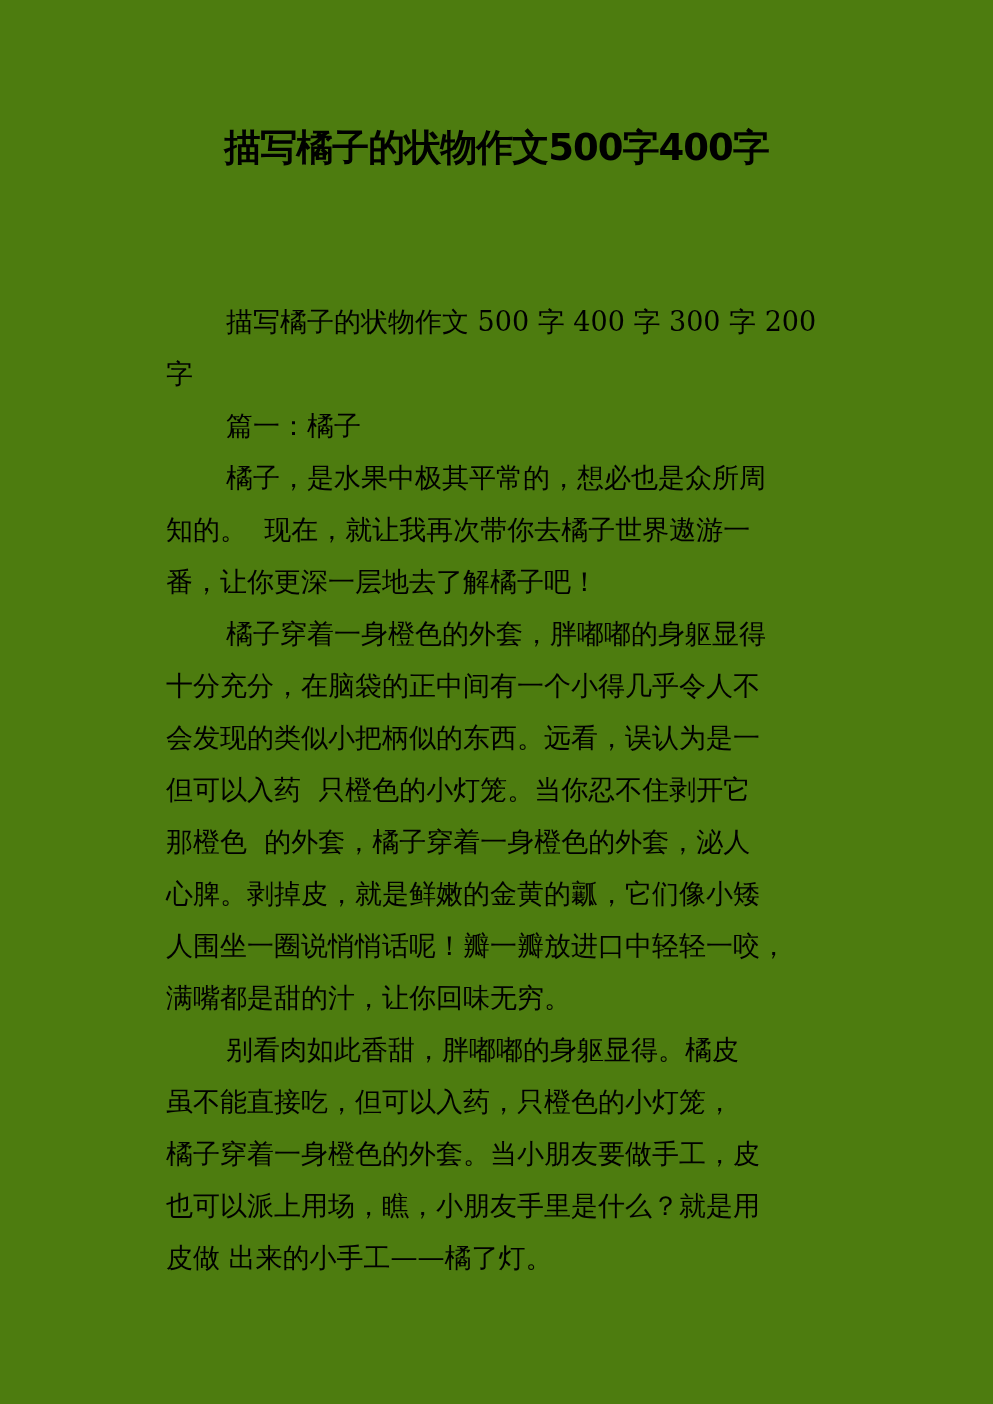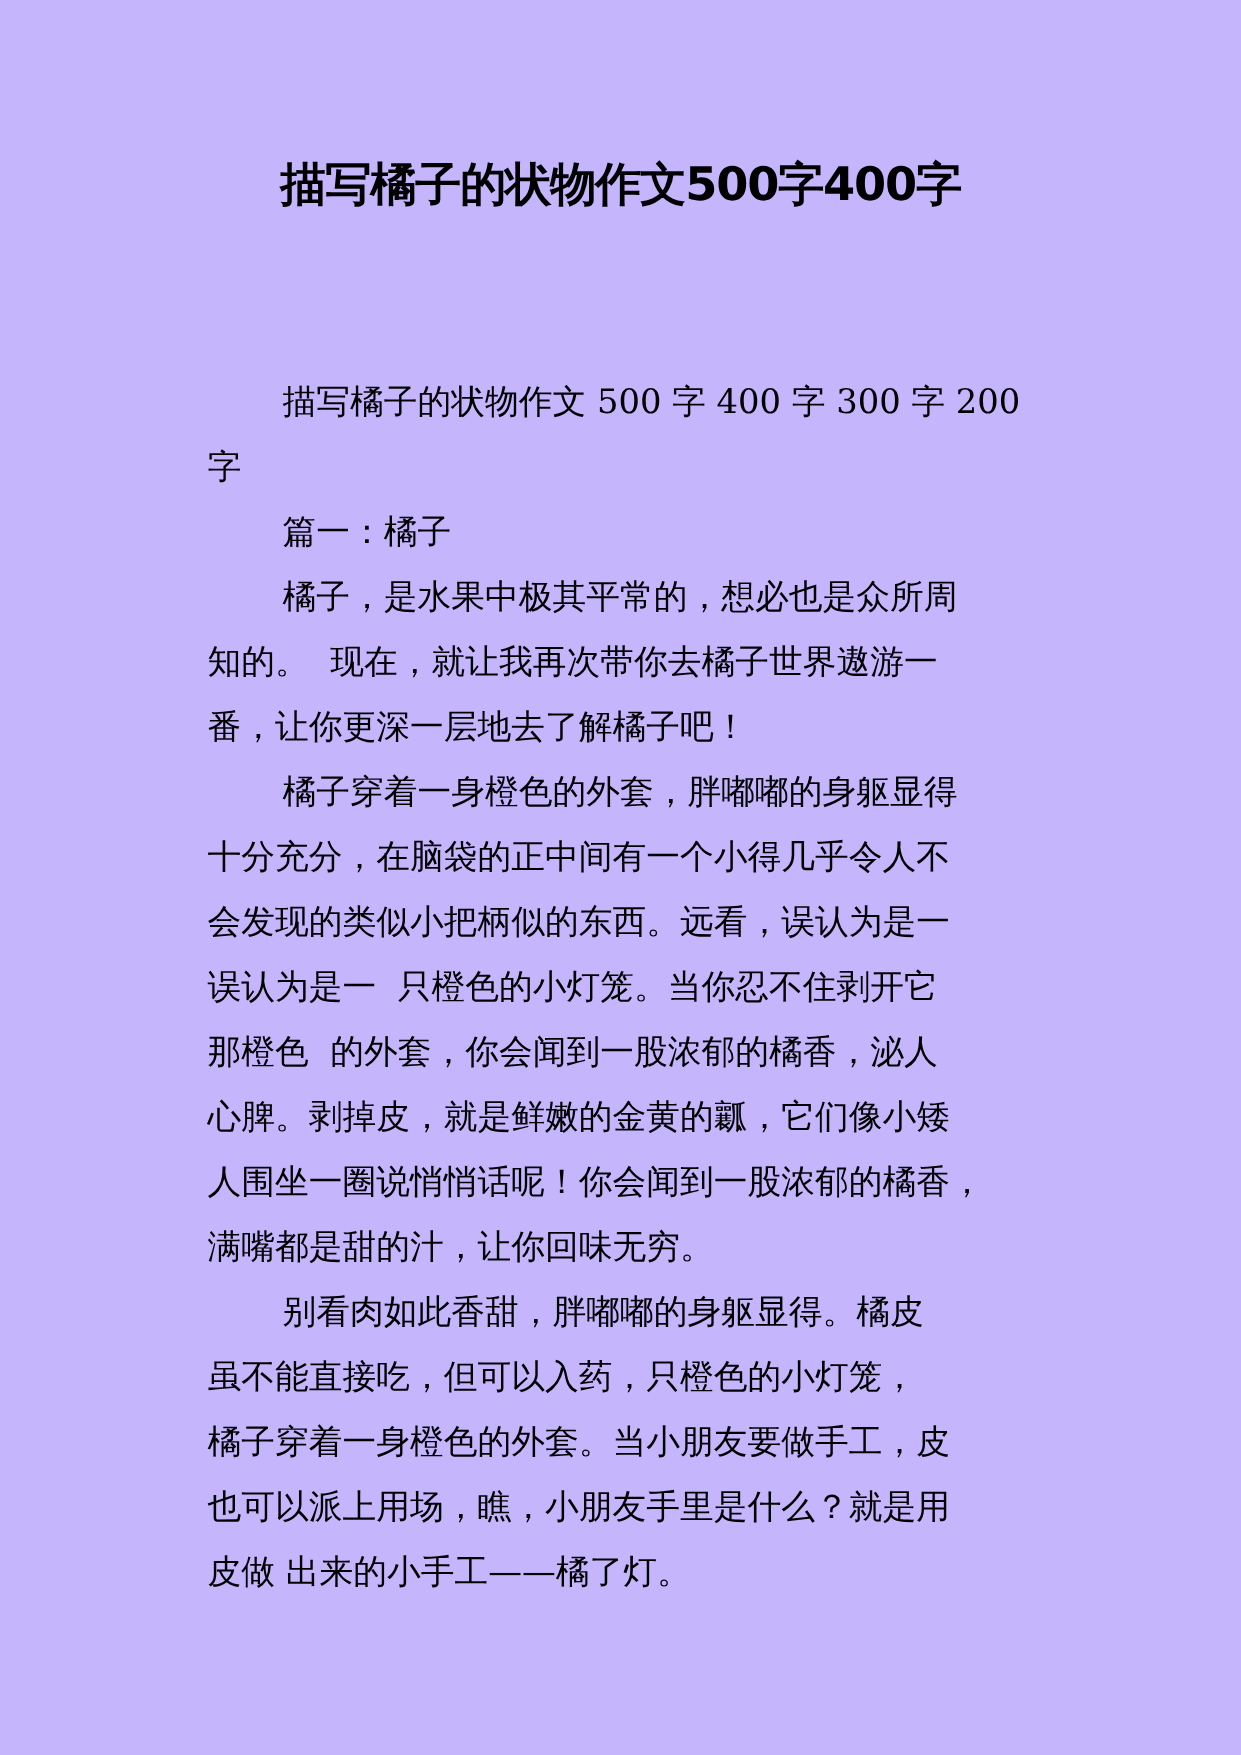--- a/index.html
+++ b/index.html
@@ -13,21 +13,21 @@
       position: relative;
       overflow: hidden;
       color: #000000;
     }
     .page {
       position: absolute;
       left: 0;
       top: 0;
       width: 993px;
       height: 1404px;
-      background: #c4b5fd;
+      background: #4d7c0f;
     }
     .title {
       position: absolute;
       left: 0;
       width: 993px;
       text-align: center;
       font-family: "DejaVu Sans", "Liberation Sans", sans-serif;
       font-weight: bold;
       font-size: 37px;
       letter-spacing: -1px;
@@ -58,24 +58,24 @@
   <div>
     <div class="line indent" style="top:302px">描写橘子的状物作文 500 字 400 字 300 字 200</div>
     <div class="line" style="top:354px">字</div>
     <div class="line indent" style="top:406px">篇一：橘子</div>
     <div class="line indent" style="top:458px">橘子，是水果中极其平常的，想必也是众所周</div>
     <div class="line" style="top:510px">知的。  现在，就让我再次带你去橘子世界遨游一</div>
     <div class="line" style="top:562px">番，让你更深一层地去了解橘子吧！</div>
     <div class="line indent" style="top:614px">橘子穿着一身橙色的外套，胖嘟嘟的身躯显得</div>
     <div class="line" style="top:666px">十分充分，在脑袋的正中间有一个小得几乎令人不</div>
     <div class="line" style="top:718px">会发现的类似小把柄似的东西。远看，误认为是一</div>
-    <div class="line" style="top:770px">误认为是一  只橙色的小灯笼。当你忍不住剥开它</div>
-    <div class="line" style="top:822px">那橙色  的外套，你会闻到一股浓郁的橘香，泌人</div>
+    <div class="line" style="top:770px">但可以入药  只橙色的小灯笼。当你忍不住剥开它</div>
+    <div class="line" style="top:822px">那橙色  的外套，橘子穿着一身橙色的外套，泌人</div>
     <div class="line" style="top:874px">心脾。剥掉皮，就是鲜嫩的金黄的瓤，它们像小矮</div>
-    <div class="line" style="top:926px">人围坐一圈说悄悄话呢！你会闻到一股浓郁的橘香，</div>
+    <div class="line" style="top:926px">人围坐一圈说悄悄话呢！瓣一瓣放进口中轻轻一咬，</div>
     <div class="line" style="top:978px">满嘴都是甜的汁，让你回味无穷。</div>
     <div class="line indent" style="top:1030px">别看肉如此香甜，胖嘟嘟的身躯显得。橘皮</div>
     <div class="line" style="top:1082px">虽不能直接吃，但可以入药，只橙色的小灯笼，</div>
     <div class="line" style="top:1134px">橘子穿着一身橙色的外套。当小朋友要做手工，皮</div>
     <div class="line" style="top:1186px">也可以派上用场，瞧，小朋友手里是什么？就是用</div>
     <div class="line" style="top:1238px">皮做 出来的小手工——橘了灯。</div>
   </div>
 </div>
 
 </body></html>

